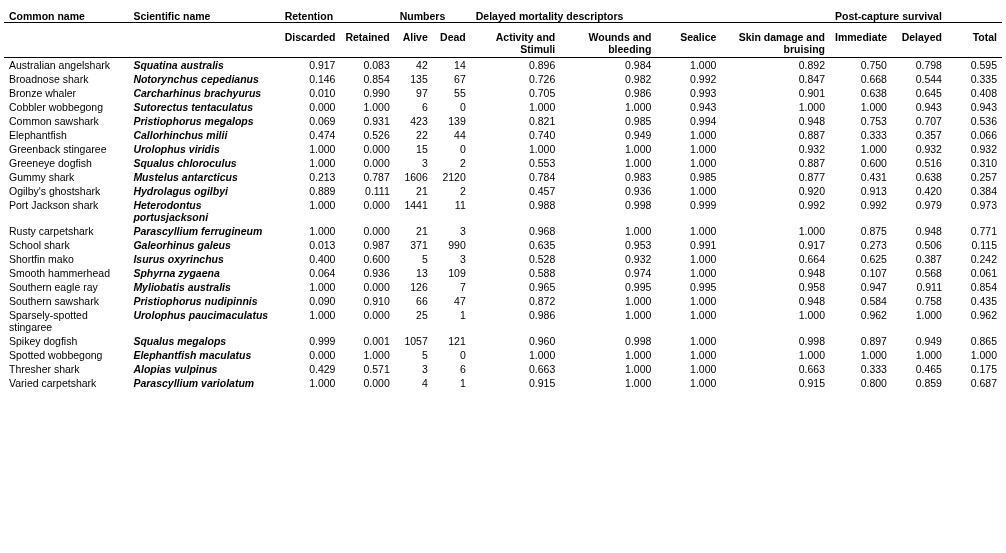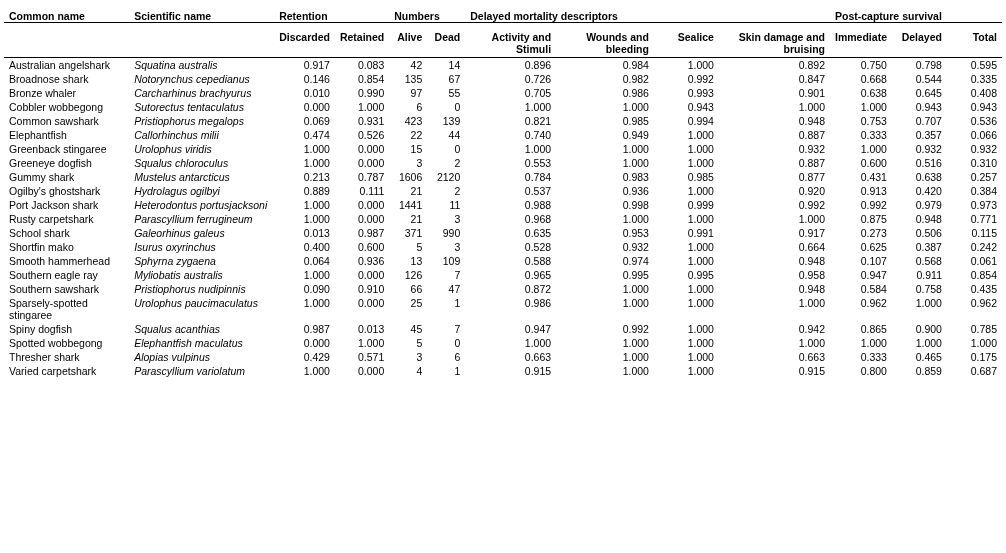--- a/index.html
+++ b/index.html
@@ -44,21 +44,21 @@
     tr.data-row td {
       padding: 1px 5px;
     }
     tr.data-row:nth-child(odd) {
       background: #fff;
     }
     .numeric {
       text-align: right;
     }
     .col-common { min-width: 110px; margin-left: 30px; }
-    .col-sci { min-width: 145px; }
+    .col-sci { min-width: 145px; font-weight: bold; }
     .col-num { min-width: 38px; }
     .col-dmd { min-width: 65px; }
     .col-pcs { min-width: 55px; }
   </style>
 </head>
 <body>
 
 <div class="table-container">
   <table>
     <thead>
@@ -222,21 +222,21 @@
           <td class="col-pcs numeric">0.638</td>
           <td class="col-pcs numeric">0.257</td>
         </tr>
         <tr class="data-row">
           <td class="col-common">Ogilby's ghostshark</td>
           <td class="col-sci"><em>Hydrolagus ogilbyi</em></td>
           <td class="col-num numeric">0.889</td>
           <td class="col-num numeric">0.111</td>
           <td class="col-num numeric">21</td>
           <td class="col-num numeric">2</td>
-          <td class="col-dmd numeric">0.537</td>
+          <td class="col-dmd numeric">0.457</td>
           <td class="col-dmd numeric">0.936</td>
           <td class="col-dmd numeric">1.000</td>
           <td class="col-dmd numeric">0.920</td>
           <td class="col-pcs numeric">0.913</td>
           <td class="col-pcs numeric">0.420</td>
           <td class="col-pcs numeric">0.384</td>
         </tr>
         <tr class="data-row">
           <td class="col-common">Port Jackson shark</td>
           <td class="col-sci"><em>Heterodontus portusjacksoni</em></td>
@@ -351,33 +351,33 @@
           <td class="col-num numeric">1</td>
           <td class="col-dmd numeric">0.986</td>
           <td class="col-dmd numeric">1.000</td>
           <td class="col-dmd numeric">1.000</td>
           <td class="col-dmd numeric">1.000</td>
           <td class="col-pcs numeric">0.962</td>
           <td class="col-pcs numeric">1.000</td>
           <td class="col-pcs numeric">0.962</td>
         </tr>
         <tr class="data-row">
-          <td class="col-common">Spiny dogfish</td>
-          <td class="col-sci"><em>Squalus acanthias</em></td>
-          <td class="col-num numeric">0.987</td>
-          <td class="col-num numeric">0.013</td>
-          <td class="col-num numeric">45</td>
-          <td class="col-num numeric">7</td>
-          <td class="col-dmd numeric">0.947</td>
-          <td class="col-dmd numeric">0.992</td>
-          <td class="col-dmd numeric">1.000</td>
-          <td class="col-dmd numeric">0.942</td>
+          <td class="col-common">Spikey dogfish</td>
+          <td class="col-sci"><em>Squalus megalops</em></td>
+          <td class="col-num numeric">0.999</td>
+          <td class="col-num numeric">0.001</td>
+          <td class="col-num numeric">1057</td>
+          <td class="col-num numeric">121</td>
+          <td class="col-dmd numeric">0.960</td>
+          <td class="col-dmd numeric">0.998</td>
+          <td class="col-dmd numeric">1.000</td>
+          <td class="col-dmd numeric">0.998</td>
+          <td class="col-pcs numeric">0.897</td>
+          <td class="col-pcs numeric">0.949</td>
           <td class="col-pcs numeric">0.865</td>
-          <td class="col-pcs numeric">0.900</td>
-          <td class="col-pcs numeric">0.785</td>
         </tr>
         <tr class="data-row">
           <td class="col-common">Spotted wobbegong</td>
           <td class="col-sci"><em>Elephantfish maculatus</em></td>
           <td class="col-num numeric">0.000</td>
           <td class="col-num numeric">1.000</td>
           <td class="col-num numeric">5</td>
           <td class="col-num numeric">0</td>
           <td class="col-dmd numeric">1.000</td>
           <td class="col-dmd numeric">1.000</td>

